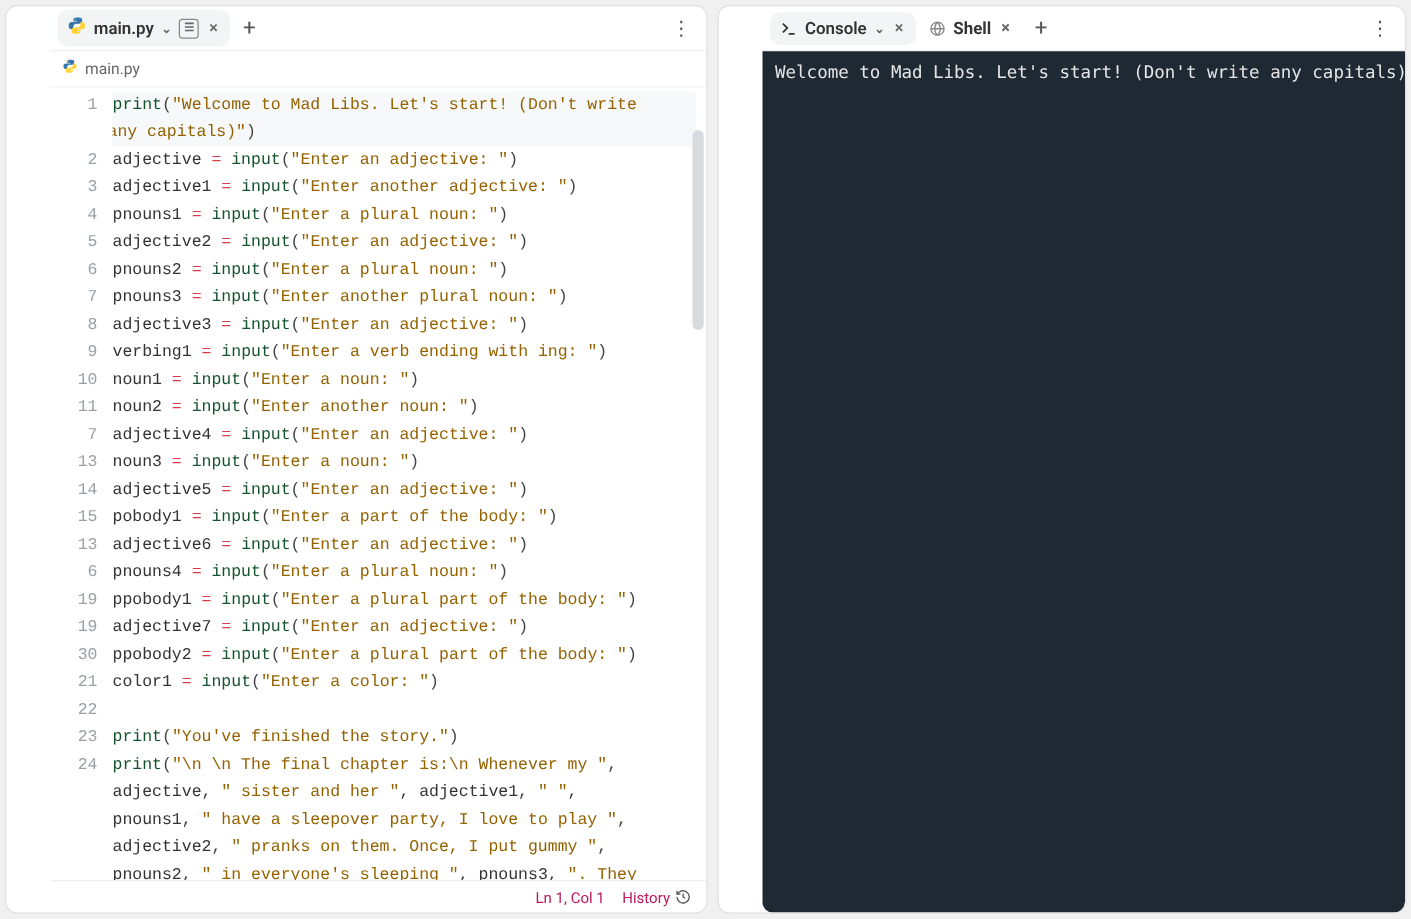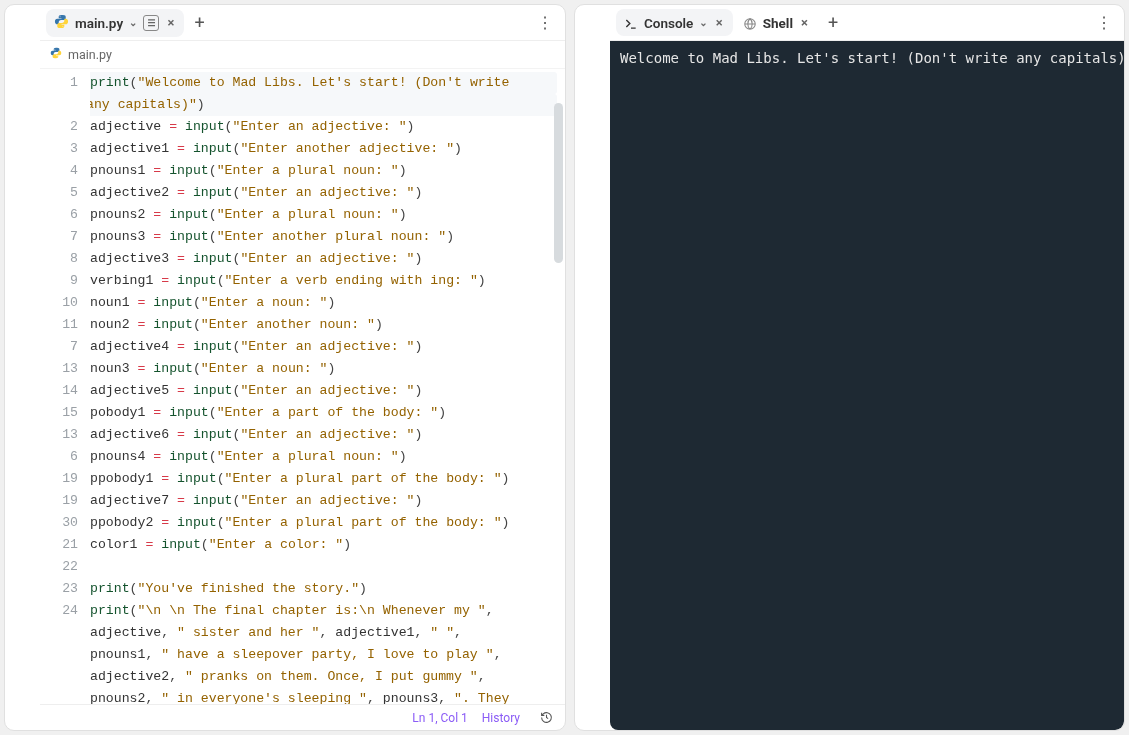--- a/index.html
+++ b/index.html
@@ -87,23 +87,23 @@
 
   
   .fn { color:#14532d; } 
   .p  { color:#444; }    
   .s  { color:#946200; } 
   .v  { color:#333; }    
   .op { color:#d73a49; } 
 
   .statusbar {
     height:26px;border-top:1px solid #eee;display:flex;align-items:center;justify-content:flex-end;
-    gap:14px;padding:0 12px;font-size:12px;color:#8b5cf6;
-  }
-  .statusbar .hist{display:flex;align-items:center;gap:20px;cursor:pointer;}
+    gap:14px;padding:0 12px;font-size:12px;color:#be185d;
+  }
+  .statusbar .hist{display:flex;align-items:center;gap:4px;cursor:pointer;}
 
   
   .r-tab svg{vertical-align:middle;}
   .right-body {
     flex:1;background:#1e2933;color:#e6e6e6;
     font-family:"SFMono-Regular",Consolas,Menlo,monospace;font-size:14px;line-height:18px;
     padding:8px 10px;border-radius:0 0 8px 8px;position:relative;overflow:hidden;
   }
   .console-line{white-space:pre;}
   .prompt-caret{color:#c7a24a;}

